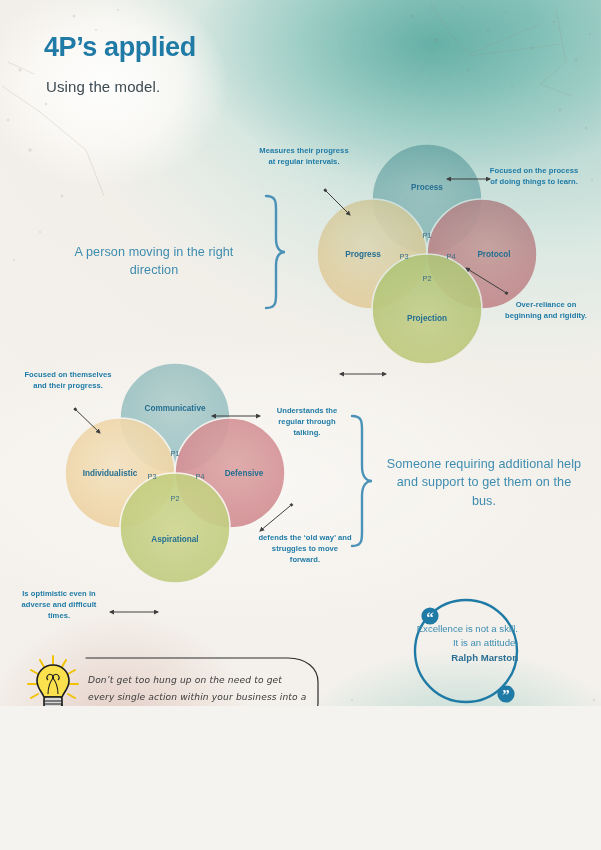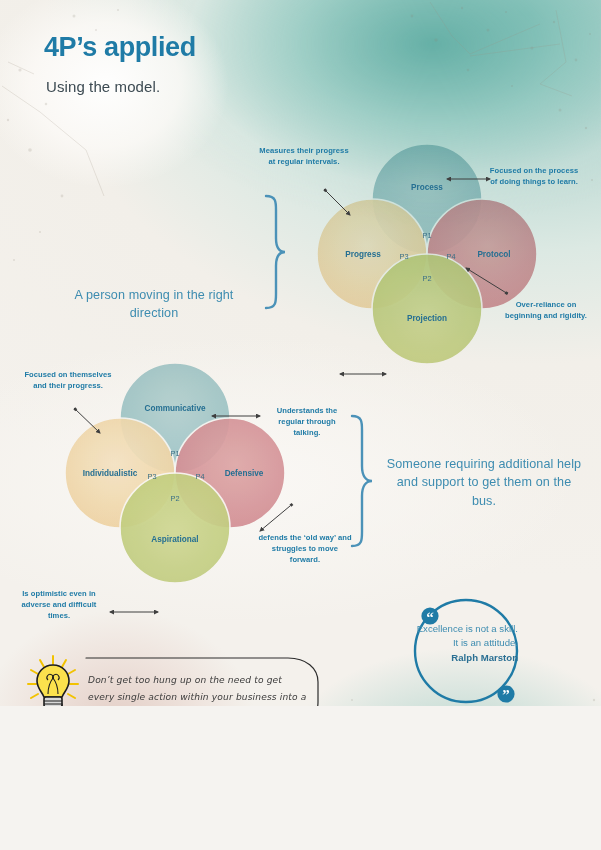--- a/index.html
+++ b/index.html
@@ -175,21 +175,21 @@
       <text x="117" y="138" text-anchor="middle" font-family="Liberation Sans, sans-serif" font-size="7.4" fill="#3a6f86">P2</text>
       <text x="94" y="116" text-anchor="middle" font-family="Liberation Sans, sans-serif" font-size="7.4" fill="#3a6f86">P3</text>
       <text x="141" y="116" text-anchor="middle" font-family="Liberation Sans, sans-serif" font-size="7.4" fill="#3a6f86">P4</text>
     </svg>
   </div>
 
   <div class="ann c" style="left:258px; top:146px; width:92px;">Measures their progress at regular intervals.</div>
   <div class="ann c" style="left:488px; top:166px; width:92px;">Focused on the process of doing things to learn.</div>
   <div class="ann c" style="left:502px; top:300px; width:88px;">Over-reliance on beginning and rigidity.</div>
 
-  <div class="bigtext" style="left:52px; top:243px; width:204px;margin-top:43px;">A person moving in the right direction</div>
+  <div class="bigtext" style="left:52px; top:243px; width:204px;">A person moving in the right direction</div>
 
   <div class="venn" style="left:58px; top:362px;">
     <svg width="235" height="205" viewBox="0 0 235 205">
       <g style="mix-blend-mode:multiply">
         <circle cx="117" cy="56" r="55" fill="url(#gTop1)" stroke="#fff" stroke-width="1.6" opacity=".92"></circle>
         <circle cx="62" cy="111" r="55" fill="url(#gLeft1)" stroke="#fff" stroke-width="1.6" opacity=".92"></circle>
         <circle cx="172" cy="111" r="55" fill="url(#gRight1)" stroke="#fff" stroke-width="1.6" opacity=".92"></circle>
         <circle cx="117" cy="166" r="55" fill="url(#gBot1)" stroke="#fff" stroke-width="1.6" opacity=".92"></circle>
       </g>
       <text x="117" y="49" text-anchor="middle" font-family="Liberation Sans, sans-serif" font-size="8.2" font-weight="bold" fill="#256f92">Communicative</text>

